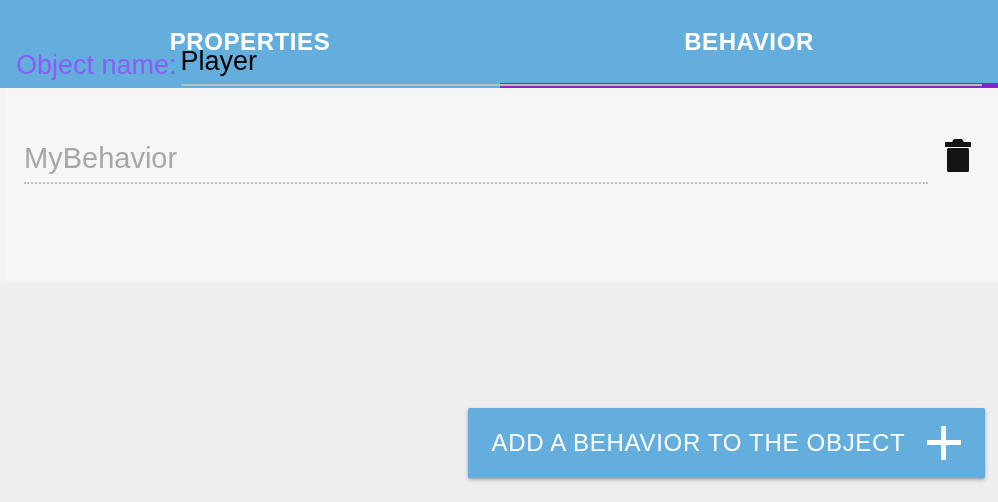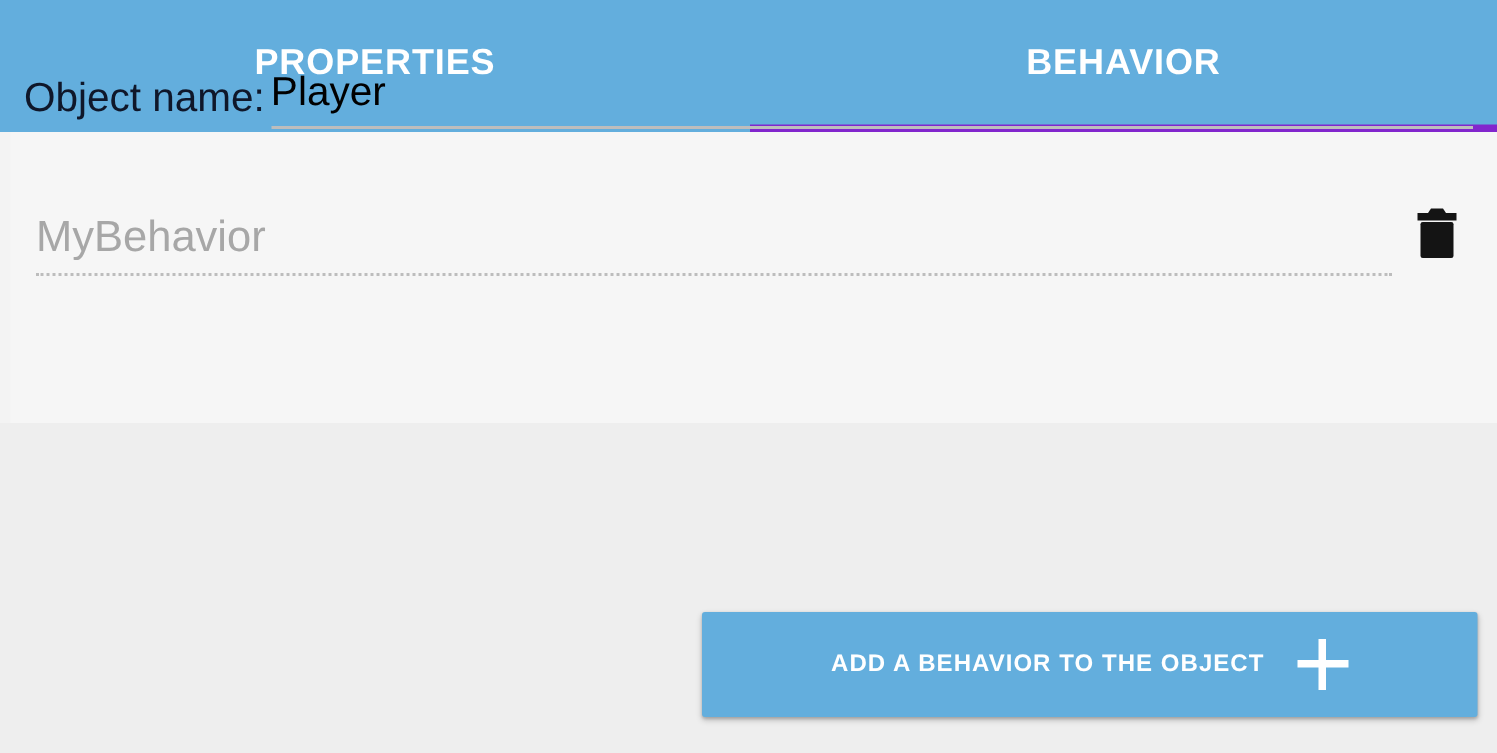--- a/index.html
+++ b/index.html
@@ -79,21 +79,21 @@
     position: absolute;
     left: 16px;
     top: 30px;
     width: 966px;
     height: 56px;
     display: flex;
     align-items: flex-end;
   }
   .label-objectname {
     font-size: 27px;
-    color: #0f172a;
+    color: #8b5cf6;
     line-height: 34px;
     white-space: nowrap;
     padding-bottom: 4px;
   }
   .objectname-input-wrap {
     position: relative;
     flex: 1 1 auto;
     margin-left: 4px;
     border-bottom: 2px solid #bdbdbd;
     height: 46px;
@@ -199,22 +199,22 @@
     color: #ffffff;
     cursor: pointer;
     display: flex;
     align-items: center;
     justify-content: center;
     gap: 22px;
     font-family: "Liberation Sans", sans-serif;
     padding: 0 18px;
   }
   .add-behavior-label {
-    font-size: 16px;
-    font-weight: bold;
+    font-size: 24px;
+    font-weight: normal;
     letter-spacing: 0.7px;
     line-height: 1;
     white-space: nowrap;
   }
   .plus-icon {
     position: relative;
     width: 34px;
     height: 34px;
     flex: 0 0 auto;
   }

